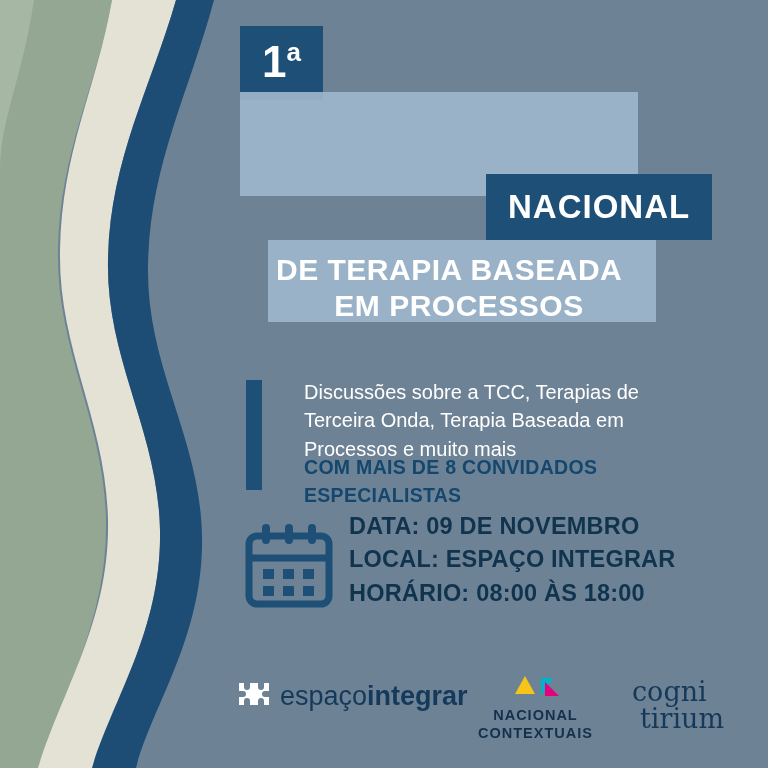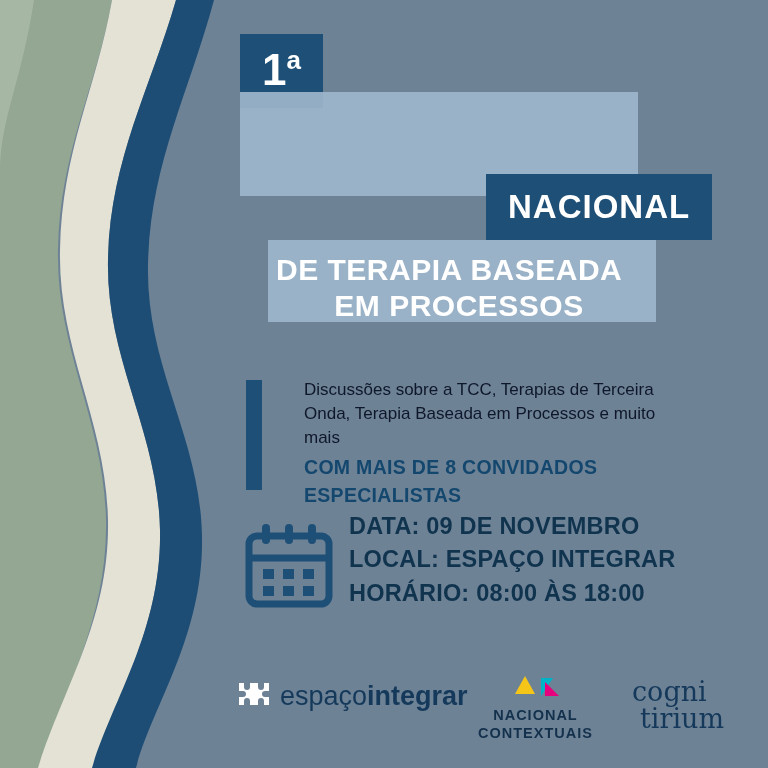--- a/index.html
+++ b/index.html
@@ -38,21 +38,20 @@
   }
   .badge-1a {
     display: inline-block;
     background: #1d4f77;
     color: #ffffff;
     font-weight: bold;
     font-size: 44px;
     line-height: 1;
     padding: 14px 22px 16px 22px;
     letter-spacing: 0px;
-    margin-top: 8px;
   }
   .badge-1a sup {
     font-size: 26px;
     vertical-align: super;
     line-height: 0;
   }
   .jornada-band {
     position: absolute;
     left: 0px;
     top: 66px;
@@ -128,22 +127,22 @@
     left: 0;
     top: 2px;
     width: 16px;
     height: 110px;
     background: #1d4f77;
   }
   .desc-text {
     position: absolute;
     left: 58px;
     top: 0;
-    color: #0f172a;
-    font-size: 17px;
+    color: #ffffff;
+    font-size: 20px;
     line-height: 1.42;
     width: 360px;
   }
   .desc-strong {
     position: absolute;
     left: 58px;
     top: 76px;
     color: #13476e;
     font-size: 19.5px;
     font-weight: bold;

